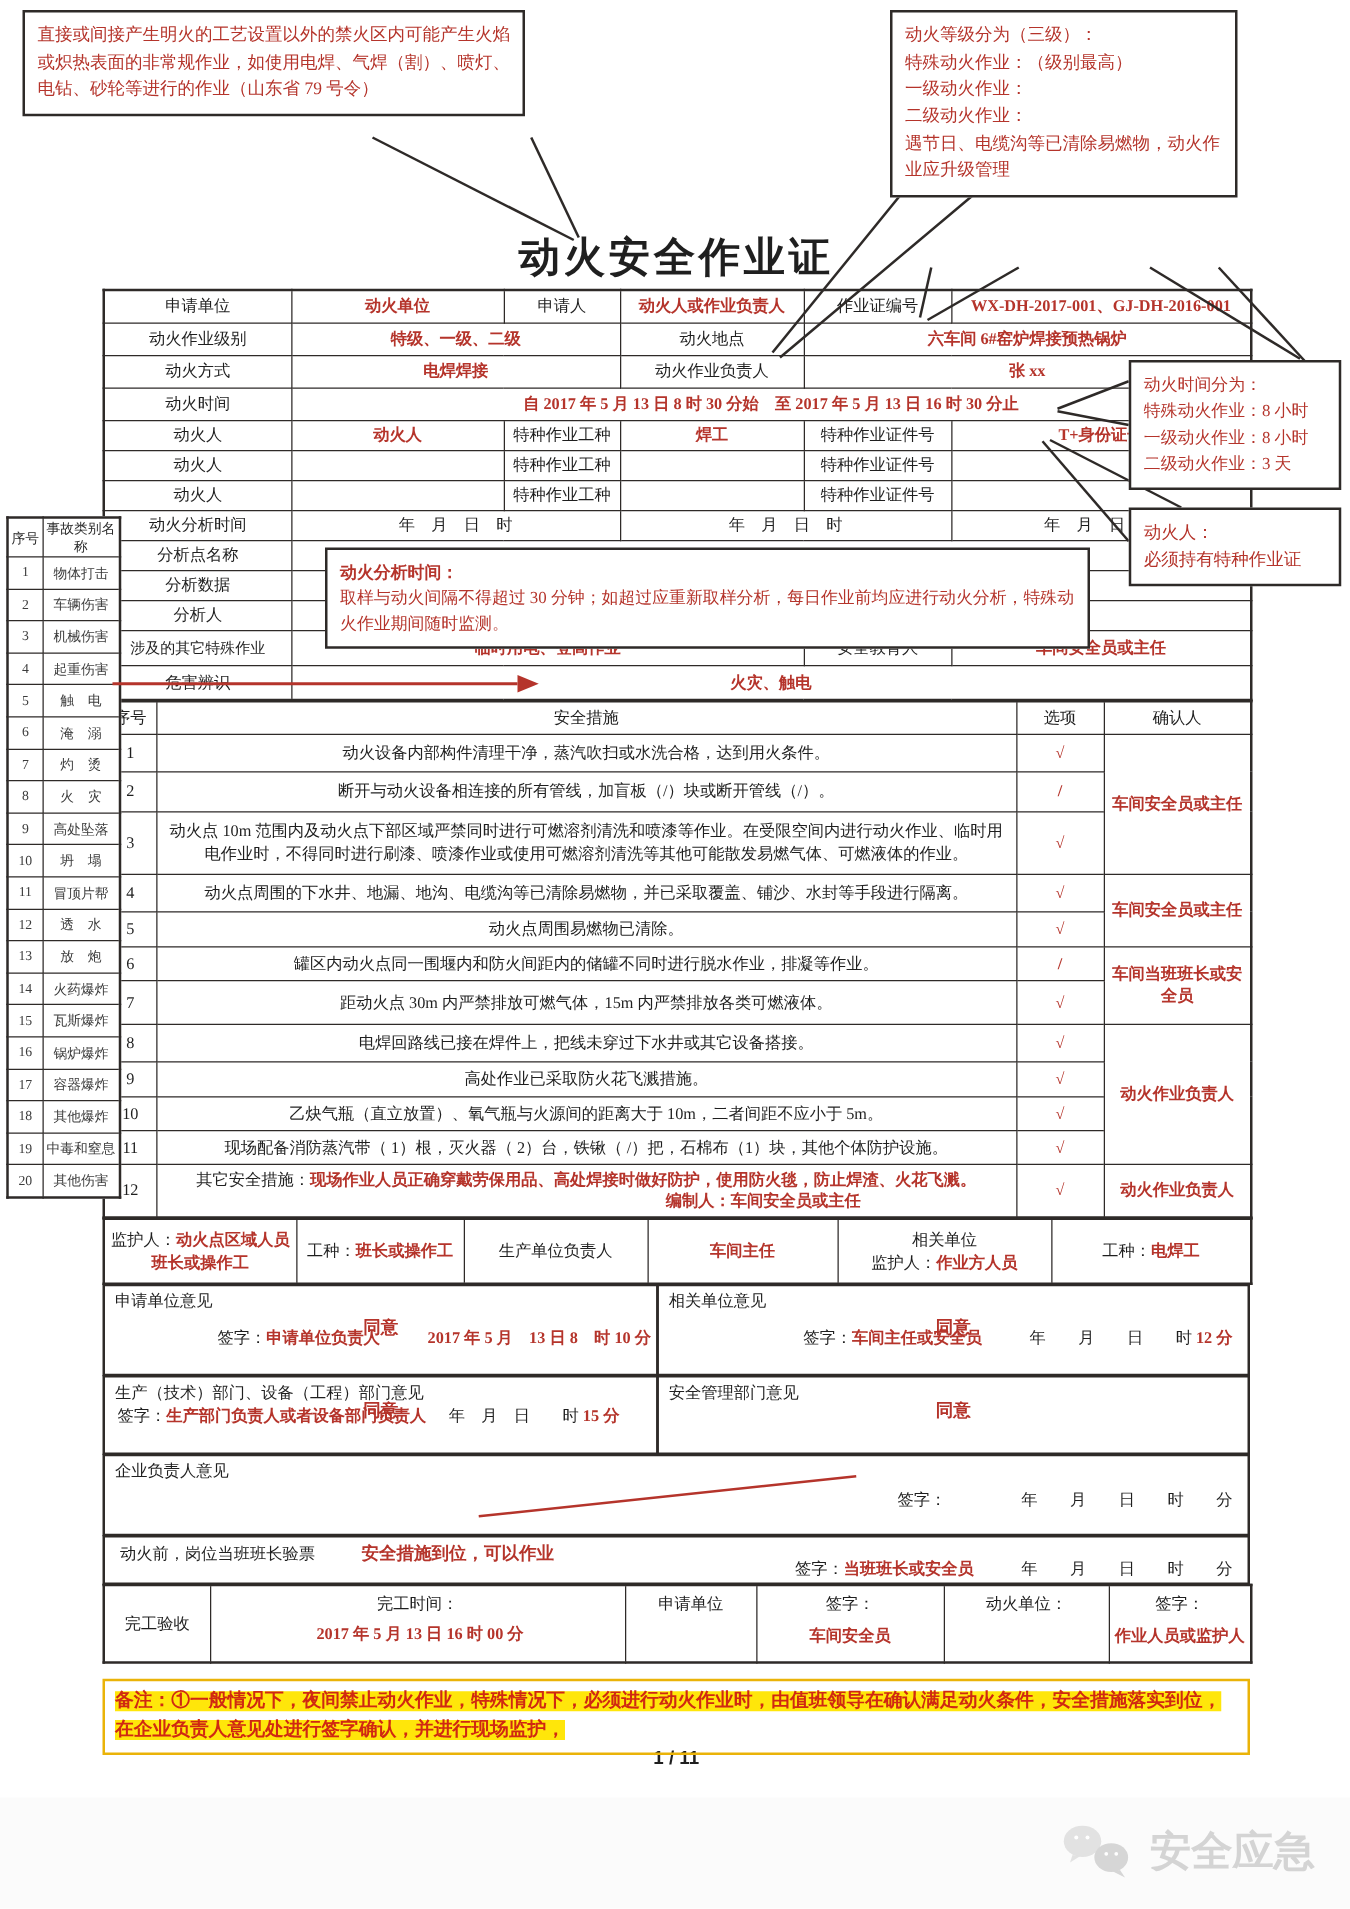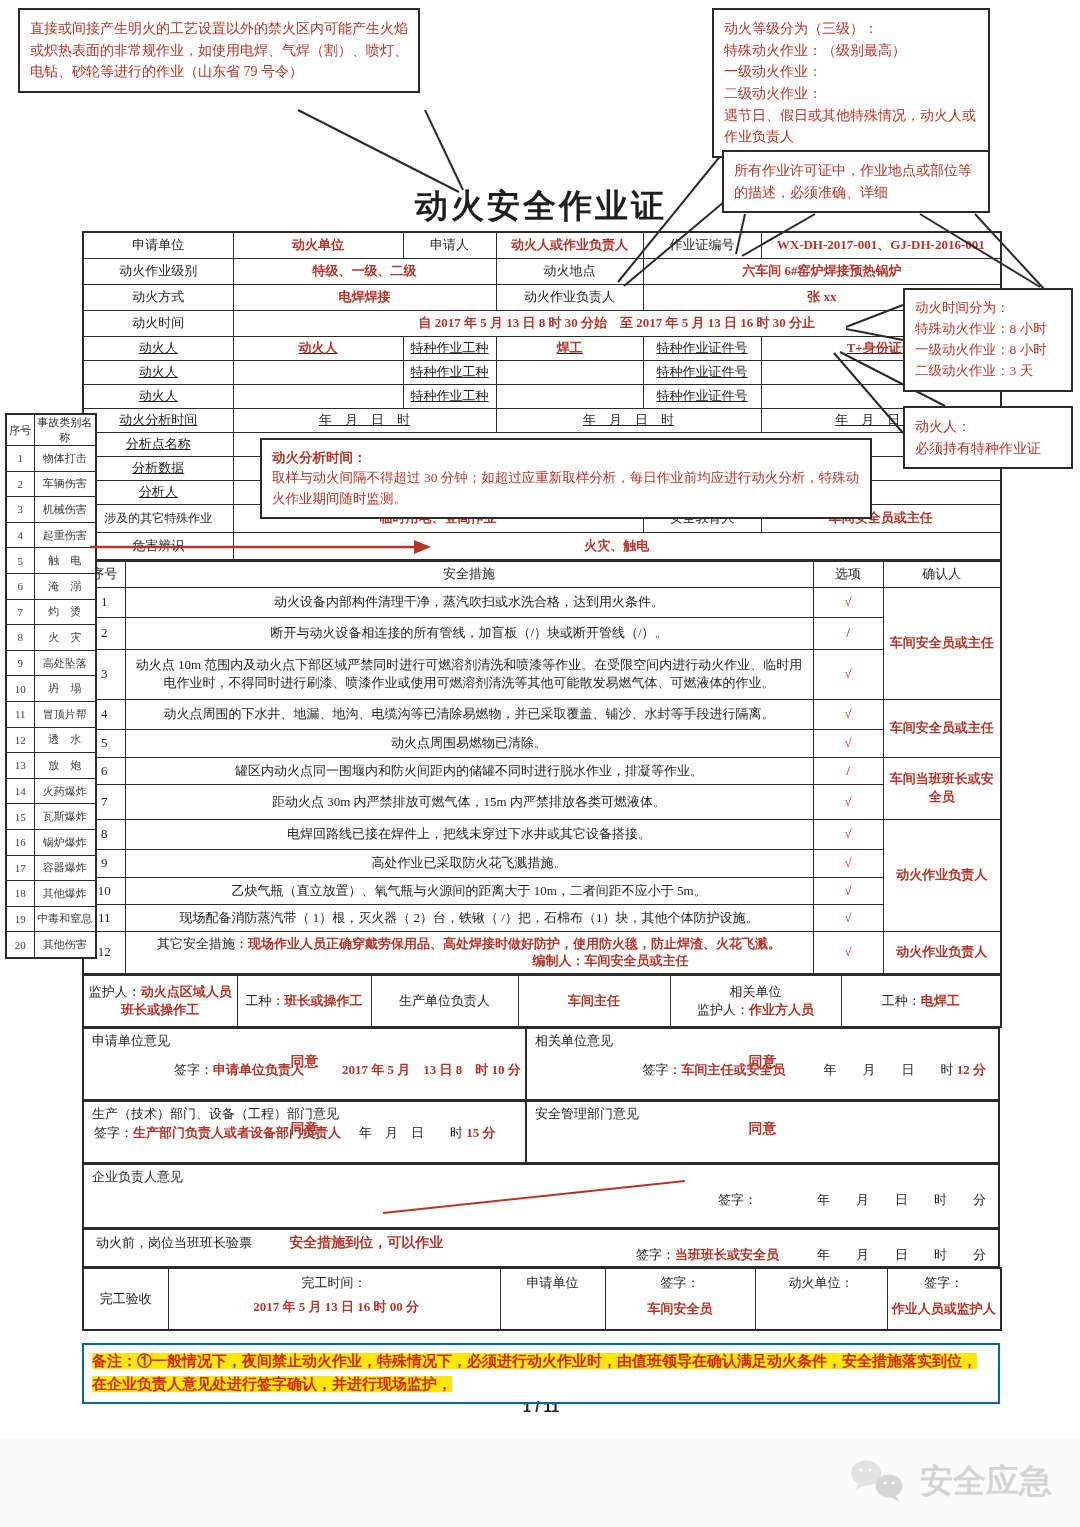--- a/index.html
+++ b/index.html
@@ -8,21 +8,21 @@
   .scanfoot{position:absolute;left:0;top:1438px;width:1080px;height:89px;background:#fbfbfb;}
   .overlay{position:absolute;left:0;top:0;z-index:4;pointer-events:none;}
   .title{position:absolute;left:82px;top:184px;width:918px;text-align:center;font-size:33px;
          font-weight:bold;letter-spacing:3px;z-index:1;}
   .form{position:absolute;left:82px;top:232px;width:918px;z-index:2;}
   table.grid{border-collapse:collapse;table-layout:fixed;width:918px;margin-top:-1px;border:2px solid #2e2a28;}
   table.grid td{border:1px solid #2e2a28;font-size:13px;padding:0 4px;text-align:center;
                 vertical-align:middle;overflow:hidden;line-height:1.35;}
   .red{color:var(--accent-red);font-weight:bold;}
   .t{text-align:left;}
-  tr.h26{height:26px;} tr.h24{height:24px;text-decoration:underline;} tr.h28{height:28px;}
+  tr.h26{height:26px;} tr.h24{height:24px;} tr.h28{height:28px;}
   .num{font-size:12.5px;letter-spacing:0;}
   .confirm{font-size:13.5px;}
   .other .compiler{text-align:right;padding-right:120px;}
   
   .sec{border:2px solid #2e2a28;margin-top:-1px;position:relative;box-sizing:border-box;
        font-size:13px;text-align:left;}
   .ops{display:flex;margin-top:-1px;}
   .op{border:2px solid #2e2a28;box-sizing:border-box;position:relative;font-size:13px;
       padding:3px 8px;text-align:left;}
   .op+.op{margin-left:-2px;}
@@ -44,21 +44,21 @@
   #co5{left:903px;top:406px;width:170px;}
   #coA{left:260px;top:438px;width:612px;z-index:6;font-size:13.5px;line-height:1.5;}
   #coA .cotitle{font-weight:bold;}
   
   .sidebar{position:absolute;left:5px;top:413px;z-index:3;background:#fff;}
   table.acc{border-collapse:collapse;table-layout:fixed;width:90px;border:2px solid #2e2a28;}
   table.acc td{border:1px solid #2e2a28;font-size:11px;height:24.6px;text-align:center;
                color:#3c3c3c;padding:0 1px;overflow:hidden;}
   table.acc tr.hd td{height:25px;font-size:11px;color:#2a2a2a;}
   
-  .note{position:absolute;left:82px;top:1343px;width:918px;border:2px solid #0369a1;box-sizing:border-box;
+  .note{position:absolute;left:82px;top:1343px;width:918px;border:2px solid #eab308;box-sizing:border-box;
         padding:5px 8px;font-size:15px;font-weight:bold;line-height:1.55;z-index:2;}
   .note .hl{background:var(--highlight-yellow);color:var(--note-red);}
   .pageno{position:absolute;left:82px;top:1398px;width:918px;text-align:center;font-size:15px;
           font-weight:bold;font-family:"Liberation Sans","DejaVu Sans",sans-serif;}
   .wm{position:absolute;right:28px;top:1458px;display:flex;align-items:center;gap:8px;
       color:var(--watermark-gray);font-size:33px;font-weight:bold;z-index:2;
       font-family:"Liberation Sans","DejaVu Sans",sans-serif;}
 </style>
 </head>
 <body>
@@ -490,26 +490,23 @@
 
   <div class="callout" id="co1">
     <div>直接或间接产生明火的工艺设置以外的禁火区内可能产生火焰或炽热表面的非常规作业，如使用电焊、气焊（割）、喷灯、电钻、砂轮等进行的作业（山东省 79 号令）</div>
   </div>
 
   <div class="callout" id="co2">
     <div>动火等级分为（三级）：</div>
     <div>特殊动火作业：（级别最高）</div>
     <div>一级动火作业：</div>
     <div>二级动火作业：</div>
-    <div>遇节日、假日或其他特殊情况，动火人或作业负责人</div>
-  </div>
-
-  <div class="callout" id="co3">
-    <div>所有作业许可证中，作业地点或部位等的描述，必须准确、详细</div>
-  </div>
+    <div>遇节日、电缆沟等已清除易燃物，动火作业应升级管理</div>
+  </div>
+
 
   <div class="callout" id="co4">
     <div>动火时间分为：</div>
     <div>特殊动火作业：8 小时</div>
     <div>一级动火作业：8 小时</div>
     <div>二级动火作业：3 天</div>
   </div>
 
   <div class="callout" id="co5">
     <div>动火人：</div>

